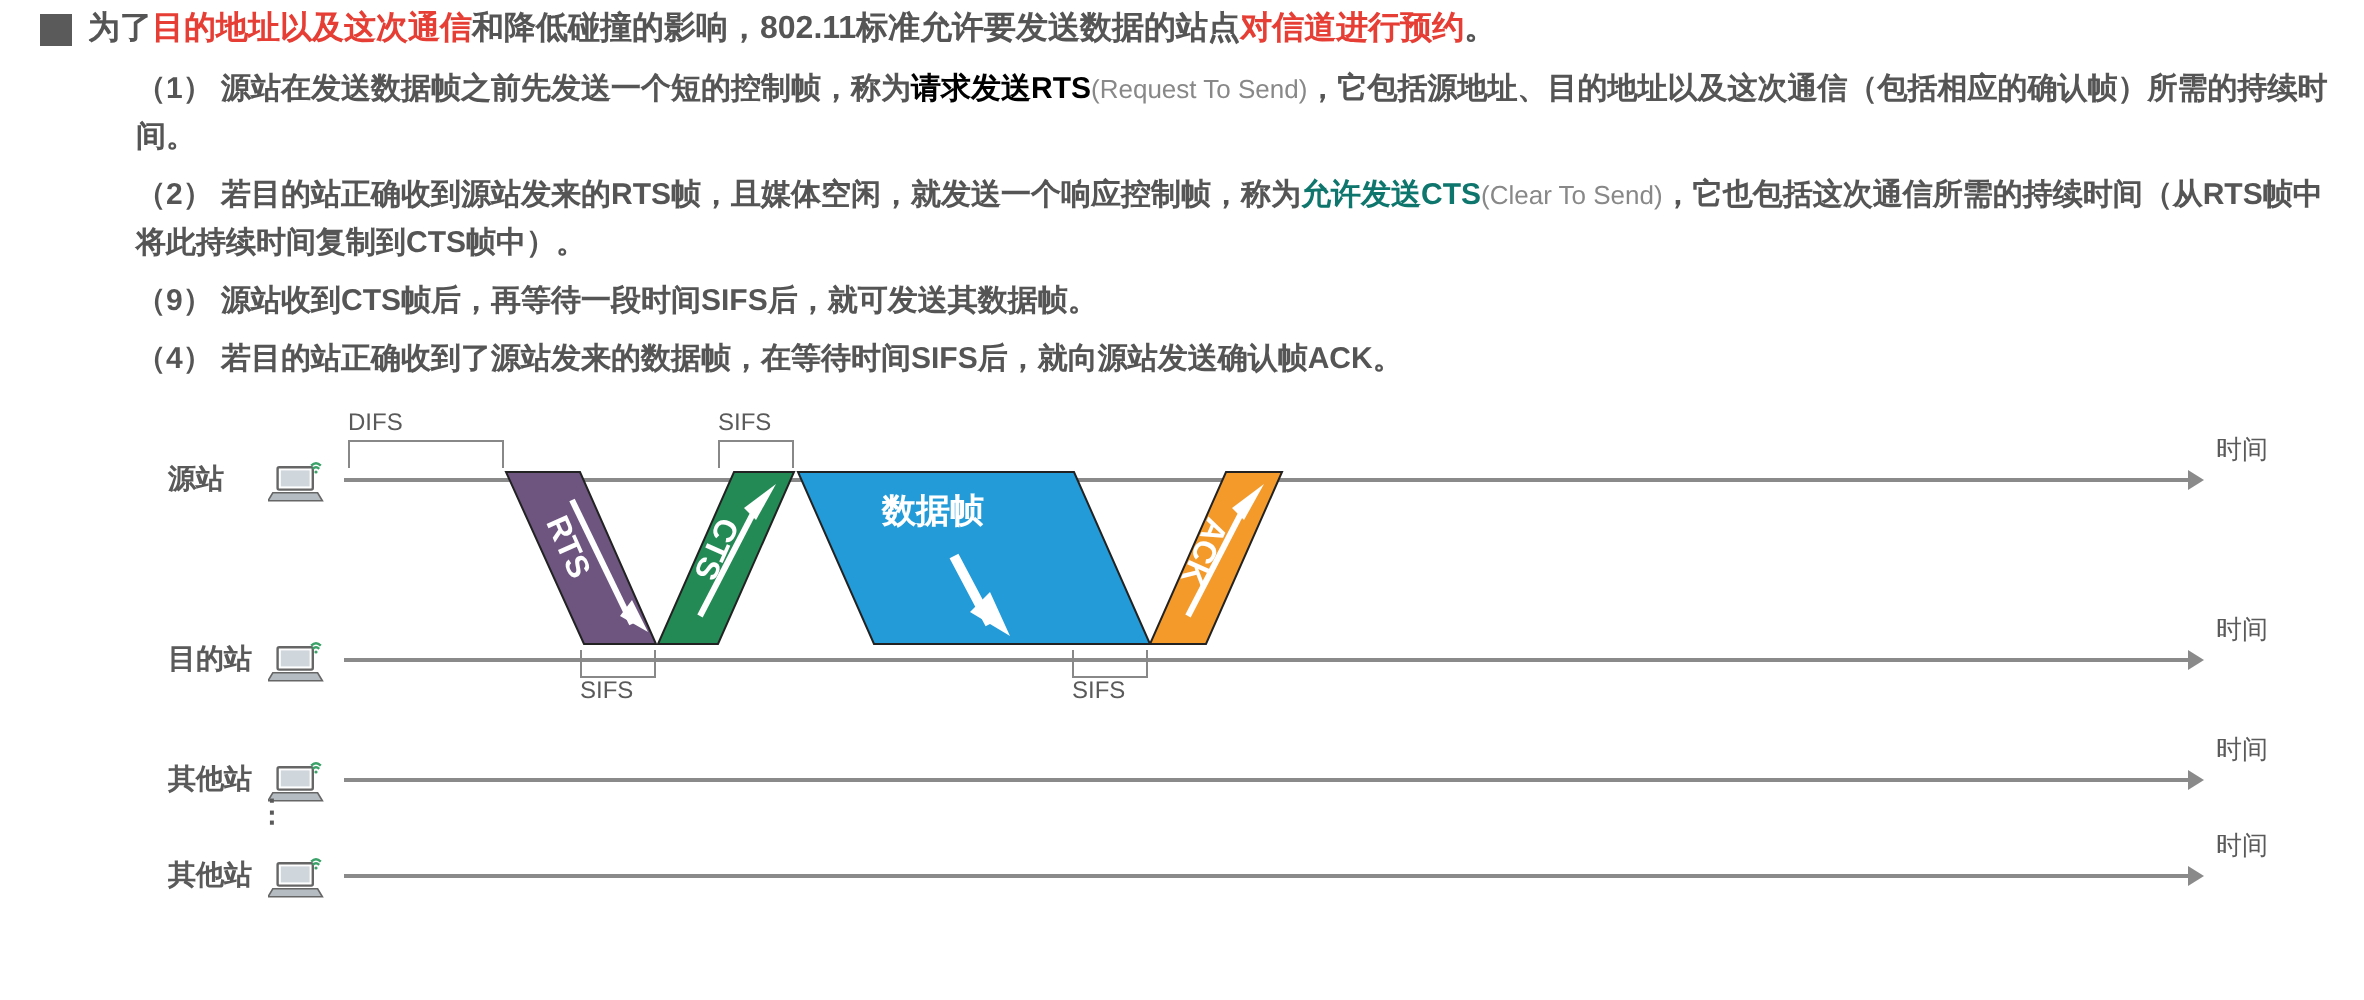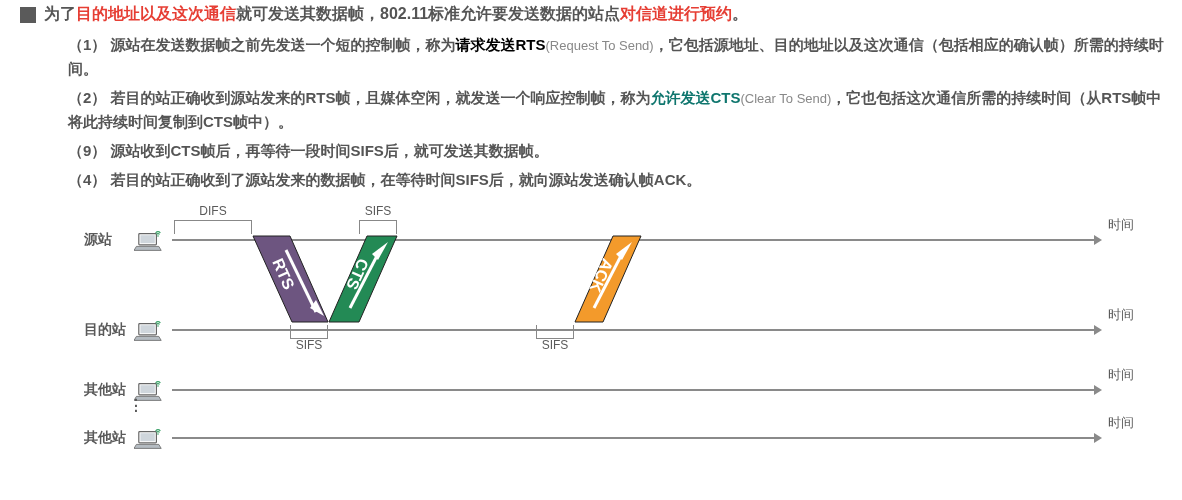--- a/index.html
+++ b/index.html
@@ -18,33 +18,33 @@
     .row { position: absolute; left: 0; width: 100%; display: flex; align-items: center; }
     .row-label { font-size: 14px; color: #5a5a5a; font-weight: bold; width: 44px; text-align: left; margin-right: 6px; }
     .laptop { width: 32px; height: 28px; position: relative; margin-right: 6px; }
     .laptop svg { width: 100%; height: 100%; }
     .timeline { flex: 1; height: 2px; background: #8a8a8a; position: relative; margin-right: 40px; }
     .timeline::after { content: ''; position: absolute; right: -8px; top: -4px; border-left: 8px solid #8a8a8a; border-top: 5px solid transparent; border-bottom: 5px solid transparent; }
     .tl-label { position: absolute; right: 0; top: -10px; font-size: 13px; color: #5a5a5a; }
     .dots { position: absolute; left: 50px; font-size: 14px; color: #5a5a5a; font-weight: bold; line-height: 0.4; }
     .bracket { position: absolute; height: 14px; border-left: 1px solid #888; border-right: 1px solid #888; border-top: 1px solid #888; }
     .bracket-bot { border-top: none; border-bottom: 1px solid #888; }
-    .bracket-label { position: absolute; font-size: 12px; color: #5a5a5a; text-align: center; }
+    .bracket-label { position: absolute; font-size: 12px; color: #5a5a5a; text-align: left; }
     .frame-wrap { position: absolute; top: 18px; }
     .frame-txt { position: absolute; color: #fff; font-weight: bold; writing-mode: vertical-lr; font-size: 16px; }
     .frame-txt-h { position: absolute; color: #fff; font-weight: bold; font-size: 17px; }
   </style>
 </head>
 <body>
 
 <div class="content">
   <div class="title-row">
     <div class="square"></div>
     <div class="title">
-      <span>为了</span><span class="red">目的地址以及这次通信</span><span>就可发送其数据帧，802.11标准允许要发送数据的站点</span><span class="red">对信道进行预约</span><span>。</span>
+      <span>为了</span><span class="red">目的地址以及这次通信</span><span>和降低碰撞的影响，802.11标准允许要发送数据的站点</span><span class="red">对信道进行预约</span><span>。</span>
     </div>
   </div>
   <div class="list" id="list">
       <div class="list-item">（1） 源站在发送数据帧之前先发送一个短的控制帧，称为<span class="blue">请求发送RTS</span><span class="sub">(Request To Send)</span>，它包括源地址、目的地址以及这次通信（包括相应的确认帧）所需的持续时间。</div>
       <div class="list-item">（2） 若目的站正确收到源站发来的RTS帧，且媒体空闲，就发送一个响应控制帧，称为<span class="green">允许发送CTS</span><span class="sub">(Clear To Send)</span>，它也包括这次通信所需的持续时间（从RTS帧中将此持续时间复制到CTS帧中）。</div>
       <div class="list-item">（9） 源站收到CTS帧后，再等待一段时间SIFS后，就可发送其数据帧。</div>
       <div class="list-item">（4） 若目的站正确收到了源站发来的数据帧，在等待时间SIFS后，就向源站发送确认帧ACK。</div>
     </div>
 </div>
 
@@ -127,20 +127,28 @@
 
   <div class="frame-wrap" style="left:210px">
     <svg width="108" height="91">
       <polygon points="35,88 65,88 103,2 73,2" fill="#238a55" stroke="#222" stroke-width="1"></polygon>
       <line x1="56" y1="74" x2="86" y2="16" stroke="#fff" stroke-width="3"></line>
       <polygon points="78,20 94,8 84,26" fill="#fff"></polygon>
     </svg>
     <div class="frame-txt" style="left:54px;top:24px;transform:rotate(24deg)">CTS</div>
   </div>
 
+  <div class="frame-wrap" style="left:313px">
+    <svg width="180" height="91">
+      <polygon points="2,2 140,2 178,88 40,88" fill="#229bd8" stroke="#222" stroke-width="1"></polygon>
+      <line x1="80" y1="44" x2="98" y2="78" stroke="#fff" stroke-width="5"></line>
+      <polygon points="88,72 108,84 98,62" fill="#fff"></polygon>
+    </svg>
+    <div class="frame-txt-h" style="left:44px;top:10px">数据帧</div>
+  </div>
 
   <div class="frame-wrap" style="left:456px">
     <svg width="108" height="91">
       <polygon points="35,88 63,88 101,2 73,2" fill="#f39a2b" stroke="#222" stroke-width="1"></polygon>
       <line x1="54" y1="74" x2="84" y2="16" stroke="#fff" stroke-width="3"></line>
       <polygon points="76,20 92,8 82,26" fill="#fff"></polygon>
     </svg>
     <div class="frame-txt" style="left:52px;top:24px;transform:rotate(24deg);color:#fff">ACK</div>
   </div>
 

